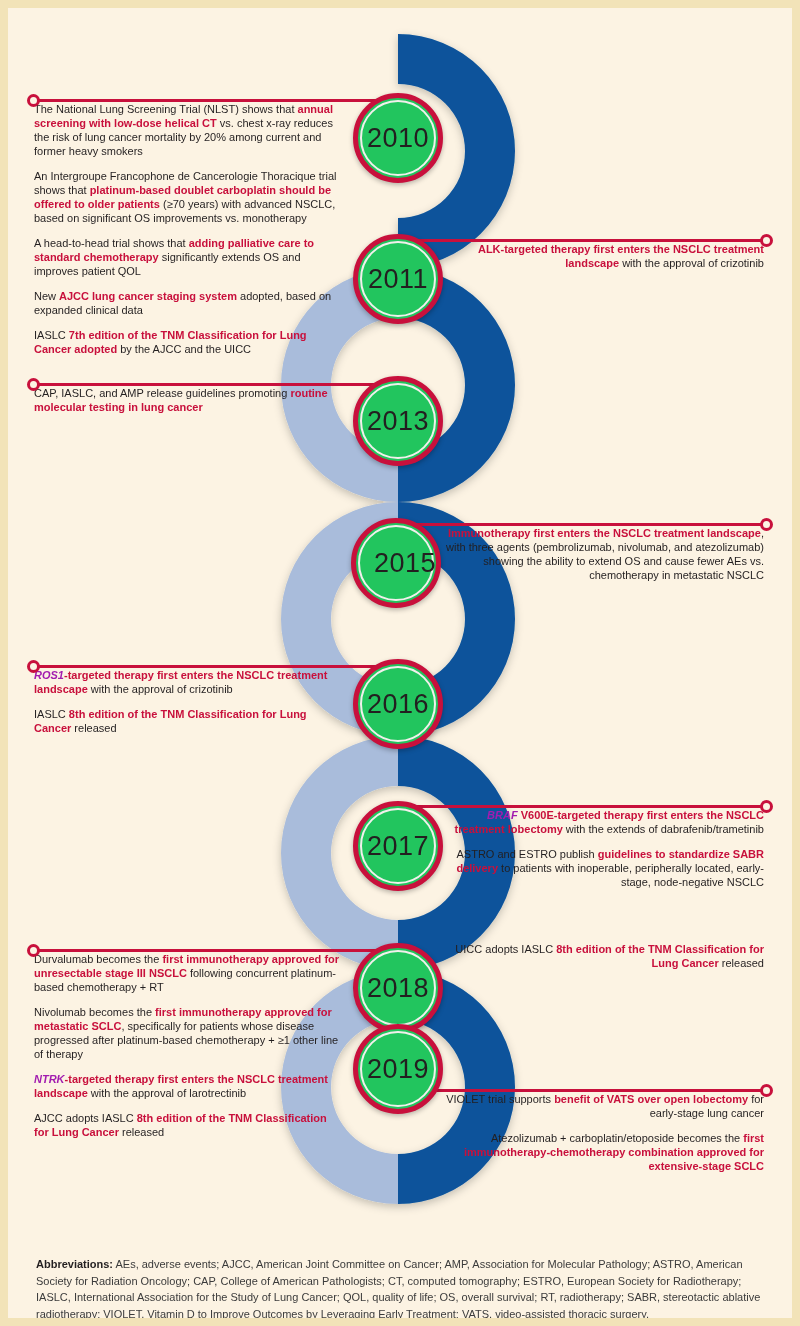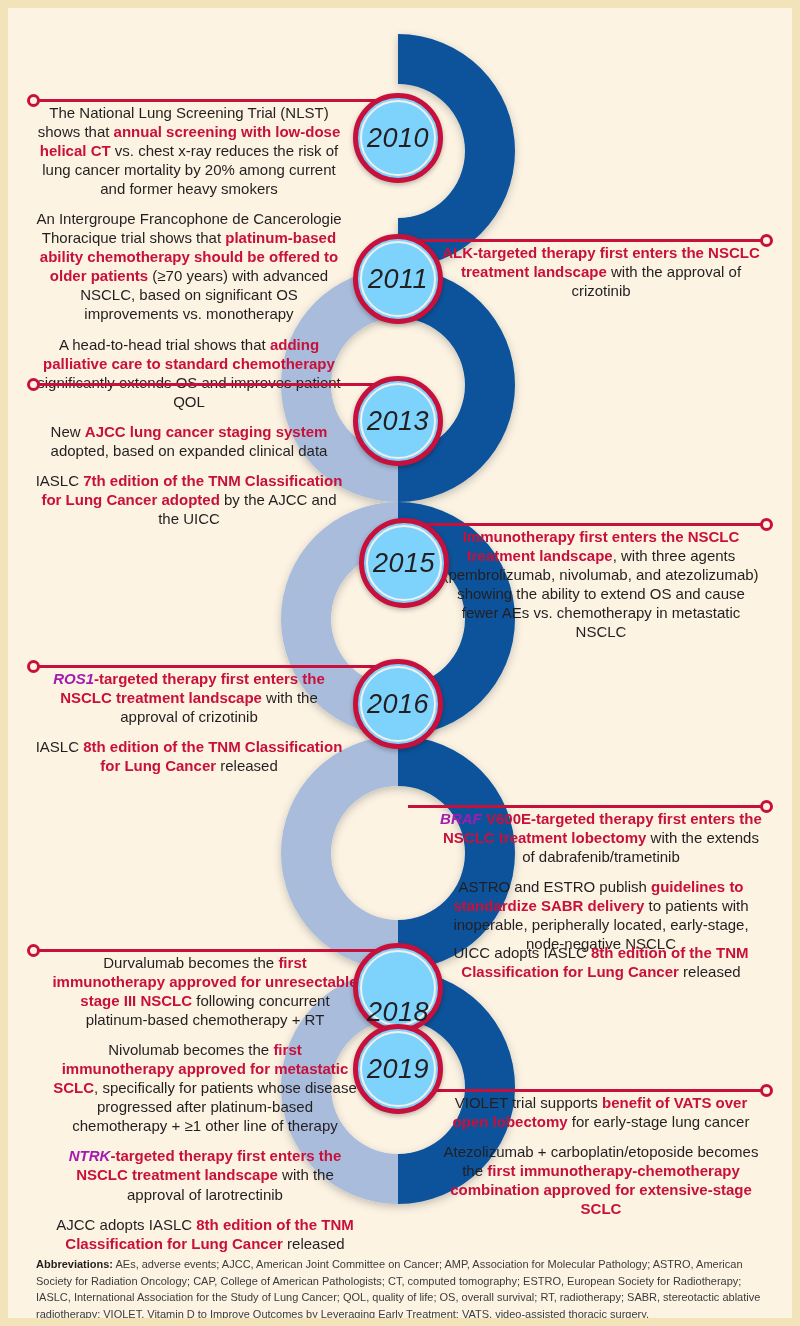--- a/index.html
+++ b/index.html
@@ -17,27 +17,26 @@
   }
 
   
   #spine{position:absolute;left:0;top:0;width:784px;height:1310px;pointer-events:none;}
 
   
   .year-node{
     position:absolute;
     width:90px;height:90px;
     border-radius:50%;
-    background:#7dd3fc;
+    background:#22c55e;
     border:5px solid #c8103c;
     box-shadow:0 2px 5px rgba(0,0,0,.28);
     display:flex;align-items:center;justify-content:center;
     box-sizing:border-box;
     z-index:6;
-    font-style:italic;
   }
   .year-node::after{
     content:"";position:absolute;left:2px;top:2px;right:2px;bottom:2px;
     border-radius:50%;border:2px solid #f2f0ec;
   }
   .year-label{
     position:relative;z-index:2;
     font-size:27px;color:#231f20;letter-spacing:.5px;
   }
 
@@ -49,23 +48,22 @@
     box-sizing:border-box;
   }
   .connector.left .knob{left:-1px;}
   .connector.right .knob{right:-1px;}
 
   
   .events{position:absolute;z-index:4;}
   .events.left{text-align:left;}
   .events.right{text-align:right;}
   .event{
-    font-size:15px;line-height:1.27;color:#231f20;
+    font-size:11px;line-height:1.27;color:#231f20;
     margin-bottom:11px;
-    text-align:center;
   }
   .event:last-child{margin-bottom:0;}
   .event b{color:#c8103c;font-weight:bold;}
   .event i{font-style:italic;}
   .event b i,.event i b{color:#a21caf;font-weight:bold;font-style:italic;}
 
   
   #footer{
     position:absolute;left:28px;top:1248px;width:730px;
     font-size:11px;line-height:1.5;color:#3b3b3b;
@@ -142,61 +140,67 @@
 
   <div class="year-node" style="left:345px;top:85px;">
     <span class="year-label">2010</span>
   </div>
   <div class="year-node" style="left:345px;top:226px;">
     <span class="year-label">2011</span>
   </div>
   <div class="year-node" style="left:345px;top:368px;">
     <span class="year-label">2013</span>
   </div>
-  <div class="year-node" style="left:351px;top:510px;">
+  <div class="year-node" style="left:343px;top:510px;justify-content:flex-end;">
     <span class="year-label">2015</span>
   </div>
   <div class="year-node" style="left:345px;top:651px;">
     <span class="year-label">2016</span>
   </div>
-  <div class="year-node" style="left:345px;top:935px;align-items:flex-end;">
+  <div class="year-node" style="left:345px;top:793px;">
+    <span class="year-label">2017</span>
+  </div>
+  <div class="year-node" style="left:345px;top:935px;">
     <span class="year-label">2018</span>
   </div>
   <div class="year-node" style="left:345px;top:1016px;">
     <span class="year-label">2019</span>
   </div>
 
   <div class="events left" style="left:26px;top:95px;width:310px;">
       <div class="event"><span>The National Lung Screening Trial (NLST) shows that </span><b>annual screening with low-dose helical CT</b><span> vs. chest x-ray reduces the risk of lung cancer mortality by 20% among current and former heavy smokers</span></div>
-      <div class="event"><span>An Intergroupe Francophone de Cancerologie Thoracique trial shows that </span><b>platinum-based ability chemotherapy should be offered to older patients</b><span> (≥70 years) with advanced NSCLC, based on significant OS improvements vs. monotherapy</span></div>
+      <div class="event"><span>An Intergroupe Francophone de Cancerologie Thoracique trial shows that </span><b>platinum-based doublet carboplatin should be offered to older patients</b><span> (≥70 years) with advanced NSCLC, based on significant OS improvements vs. monotherapy</span></div>
       <div class="event"><span>A head-to-head trial shows that </span><b>adding palliative care to standard chemotherapy</b><span> significantly extends OS and improves patient QOL</span></div>
       <div class="event"><span>New </span><b>AJCC lung cancer staging system</b><span> adopted, based on expanded clinical data</span></div>
       <div class="event"><span>IASLC </span><b>7th edition of the TNM Classification for Lung Cancer adopted</b><span> by the AJCC and the UICC</span></div>
     </div>
 
   <div class="events right" style="left:430px;top:235px;width:326px;">
       <div class="event"><b>ALK-targeted therapy first enters the NSCLC treatment landscape</b><span> with the approval of crizotinib</span></div>
     </div>
 
+  <div class="events left" style="left:26px;top:379px;width:310px;">
+      <div class="event"><span>CAP, IASLC, and AMP release guidelines promoting </span><b>routine molecular testing in lung cancer</b></div>
+    </div>
 
   <div class="events right" style="left:430px;top:519px;width:326px;">
       <div class="event"><b>Immunotherapy first enters the NSCLC treatment landscape</b><span>, with three agents (pembrolizumab, nivolumab, and atezolizumab) showing the ability to extend OS and cause fewer AEs vs. chemotherapy in metastatic NSCLC</span></div>
     </div>
 
   <div class="events left" style="left:26px;top:661px;width:310px;">
       <div class="event"><b><i>ROS1</i></b><b>-targeted therapy first enters the NSCLC treatment landscape</b><span> with the approval of crizotinib</span></div>
       <div class="event"><span>IASLC </span><b>8th edition of the TNM Classification for Lung Cancer</b><span> released</span></div>
     </div>
 
   <div class="events right" style="left:430px;top:801px;width:326px;">
       <div class="event"><b><i>BRAF</i></b><b> V600E-targeted therapy first enters the NSCLC treatment lobectomy</b><span> with the extends of dabrafenib/trametinib</span></div>
       <div class="event"><span>ASTRO and ESTRO publish </span><b>guidelines to standardize SABR delivery</b><span> to patients with inoperable, peripherally located, early-stage, node-negative NSCLC</span></div>
     </div>
 
-  <div class="events left" style="left:26px;top:945px;width:310px;margin-left:16px;">
+  <div class="events left" style="left:26px;top:945px;width:310px;">
       <div class="event"><span>Durvalumab becomes the </span><b>first immunotherapy approved for unresectable stage III NSCLC</b><span> following concurrent platinum-based chemotherapy + RT</span></div>
       <div class="event"><span>Nivolumab becomes the </span><b>first immunotherapy approved for metastatic SCLC</b><span>, specifically for patients whose disease progressed after platinum-based chemotherapy + ≥1 other line of therapy</span></div>
       <div class="event"><b><i>NTRK</i></b><b>-targeted therapy first enters the NSCLC treatment landscape</b><span> with the approval of larotrectinib</span></div>
       <div class="event"><span>AJCC adopts IASLC </span><b>8th edition of the TNM Classification for Lung Cancer</b><span> released</span></div>
     </div>
 
   <div class="events right" style="left:430px;top:935px;width:326px;">
       <div class="event"><span>UICC adopts IASLC </span><b>8th edition of the TNM Classification for Lung Cancer</b><span> released</span></div>
     </div>
 

